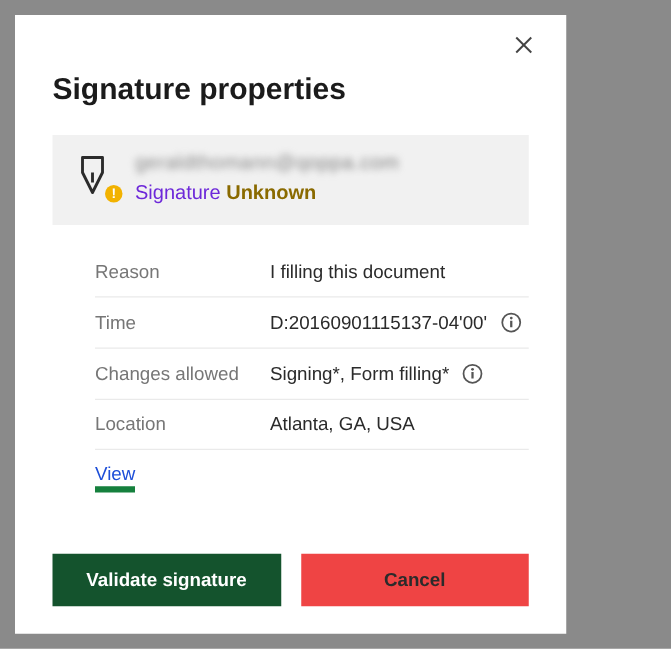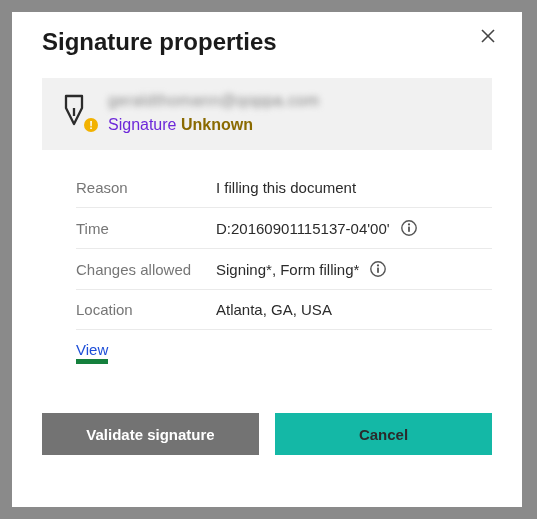--- a/index.html
+++ b/index.html
@@ -6,24 +6,24 @@
   body {
     background: #8a8a8a;
     font-family: "Segoe UI", Arial, sans-serif;
     width: 537px;
     height: 519px;
     overflow: hidden;
   }
   .dialog {
     background: #ffffff;
     margin: 12px;
-    width: 510px;
+    width: 441px;
     height: 495px;
     position: relative;
-    padding: 6px 30px 30px 30px;
+    padding: 36px 30px 30px 30px;
   }
   .close {
     position: absolute;
     top: 16px;
     right: 22px;
     width: 20px;
     height: 20px;
     cursor: pointer;
     color: #444;
   }
@@ -127,25 +127,25 @@
     height: 42px;
     display: flex;
     align-items: center;
     justify-content: center;
     font-size: 15px;
     font-weight: 600;
     cursor: pointer;
     border: none;
   }
   .btn.primary {
-    background: #737373;
+    background: #14532d;
     color: #ffffff;
   }
   .btn.secondary {
-    background: #14b8a6;
+    background: #ef4444;
     color: #2b2b2b;
   }
 </style>
 </head>
 <body>
 
 <div class="dialog">
 
   <div class="close">
     <svg viewBox="0 0 16 16">

